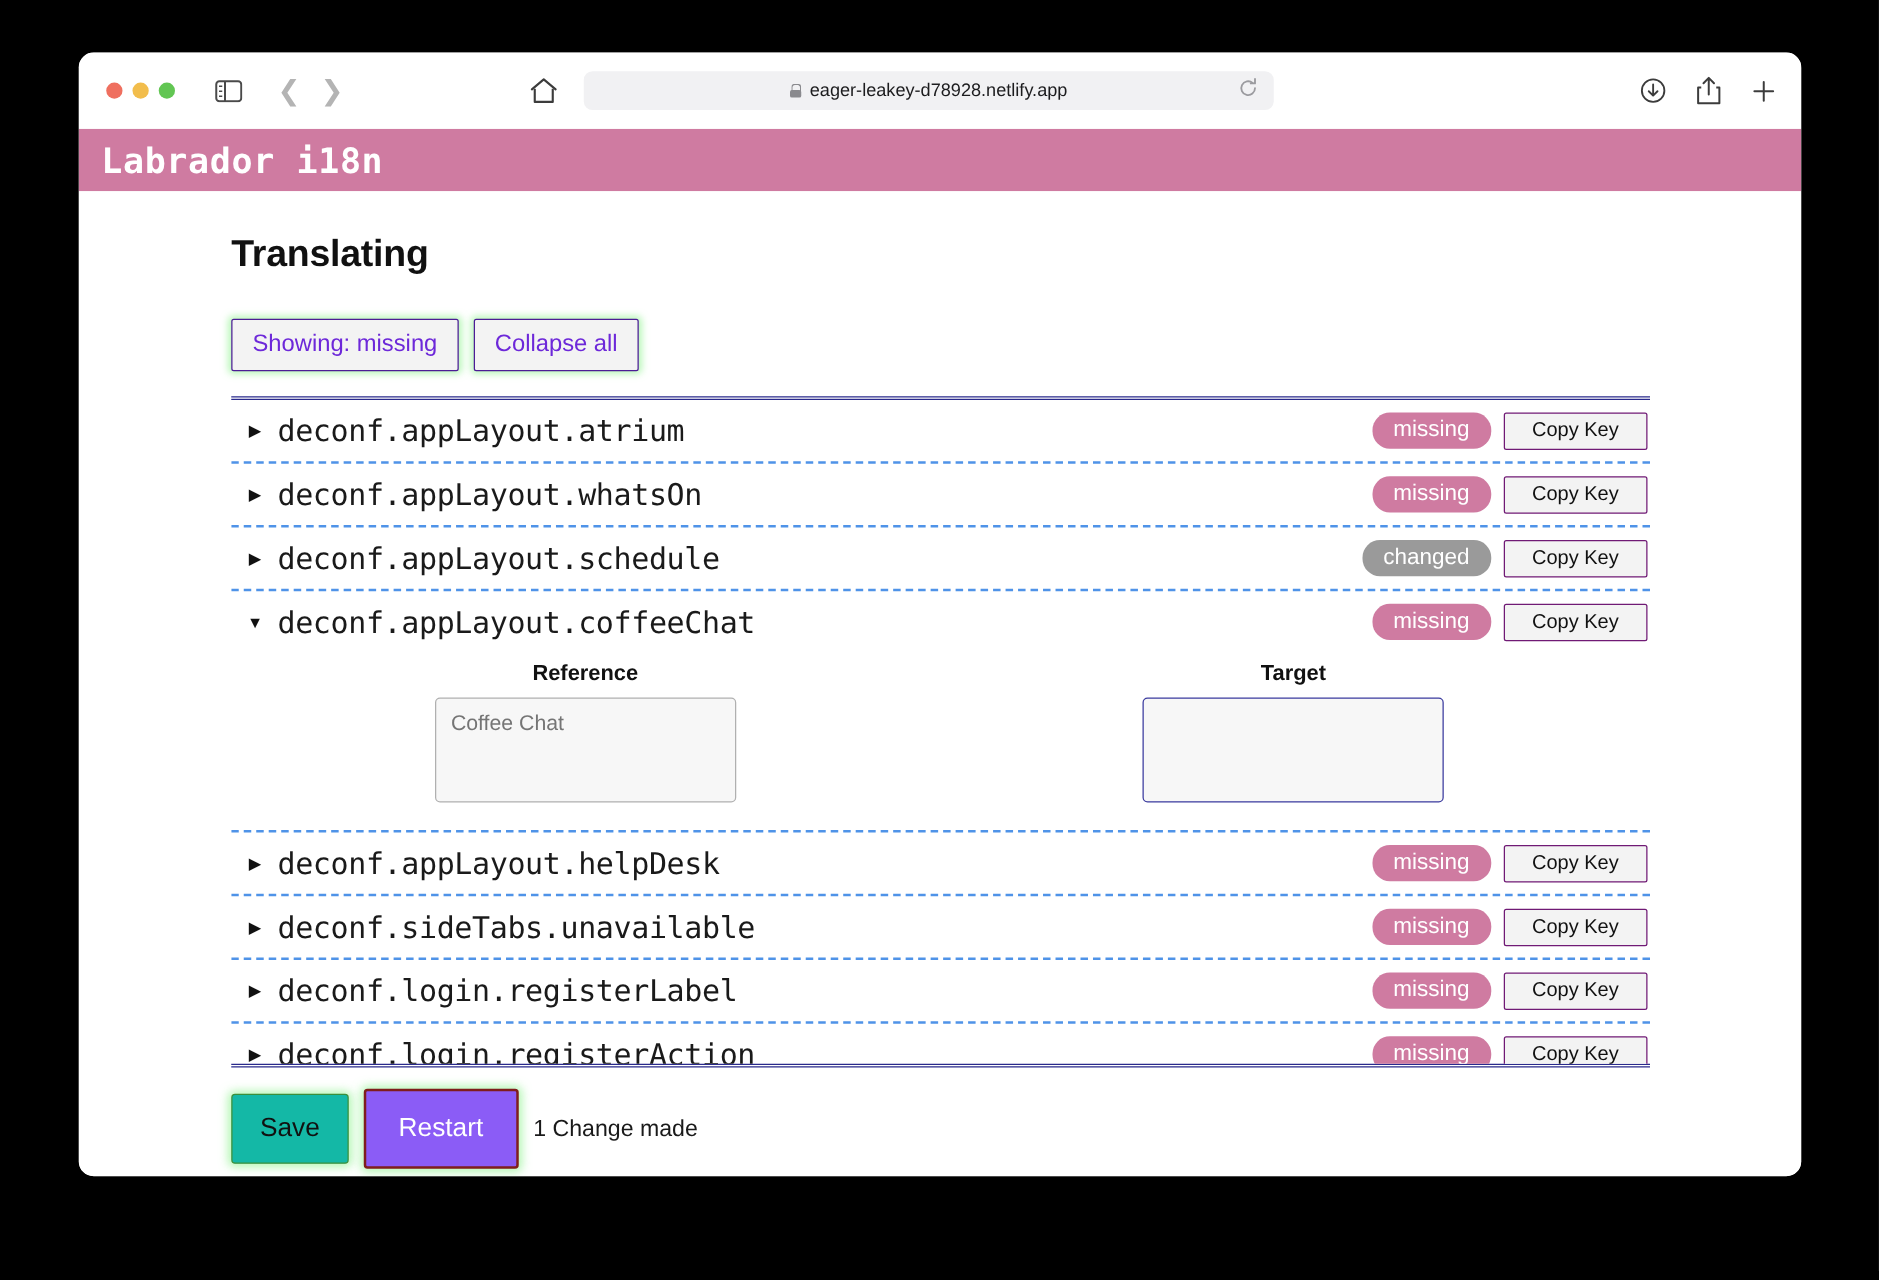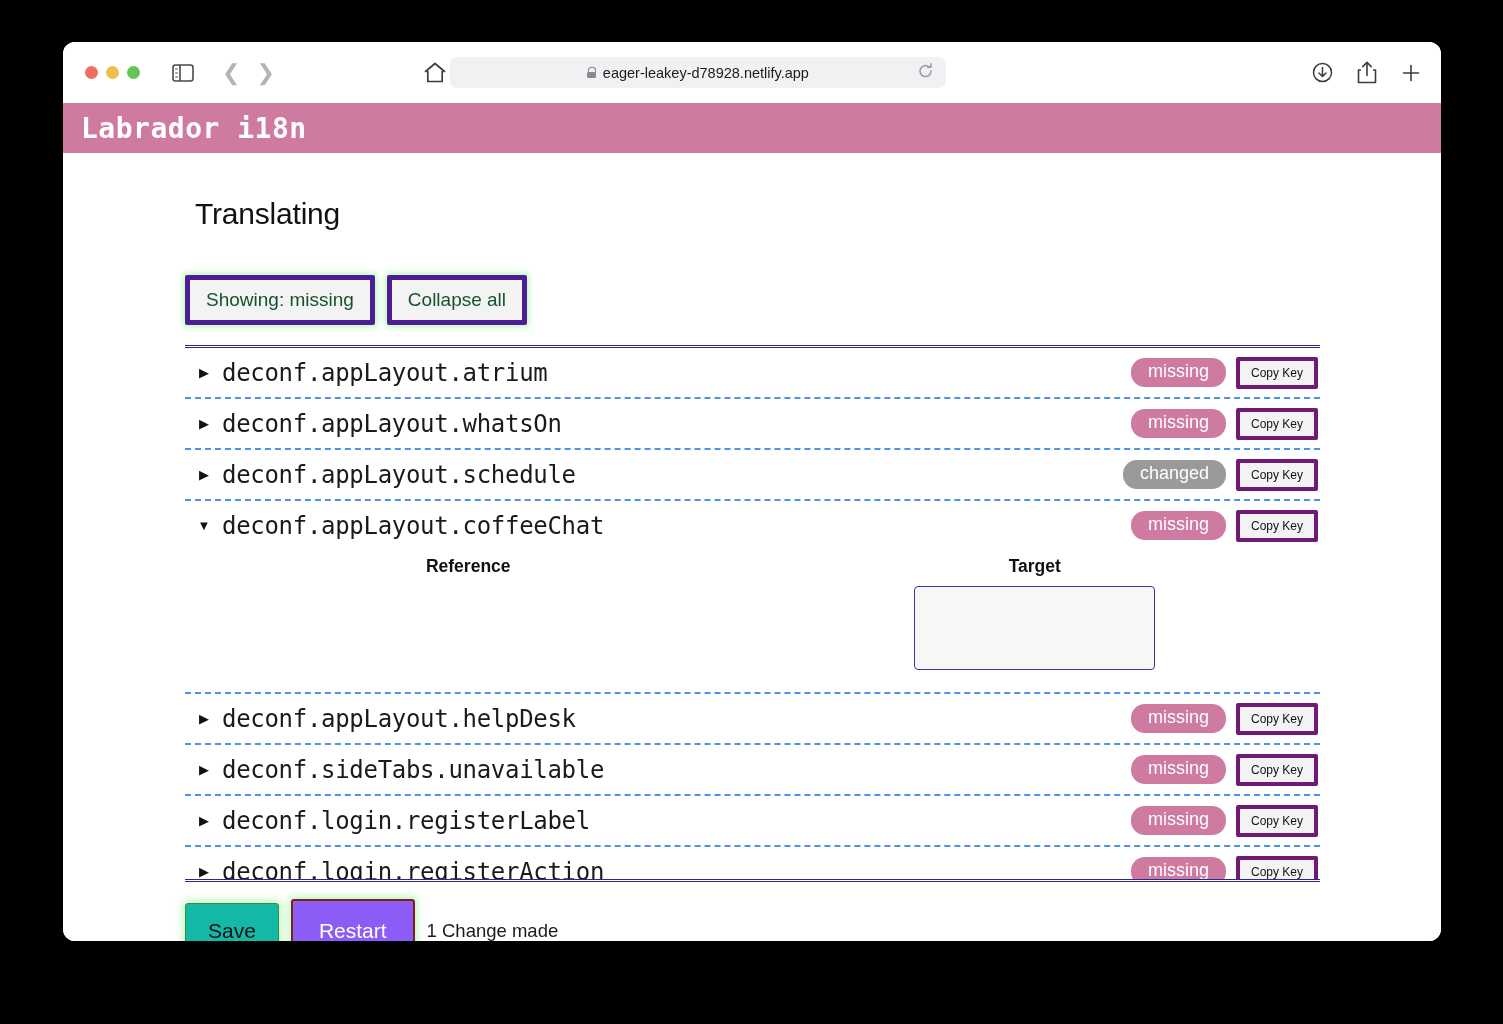--- a/index.html
+++ b/index.html
@@ -68,22 +68,22 @@
   .chev {
     font-size: 22px;
     line-height: 1;
     font-family: "Liberation Sans", sans-serif;
     font-weight: 300;
   }
 
   .home-icon { margin-left: 148px; color: #3c3c3c; }
 
   .url-bar {
-    margin-left: 3px;
-    width: 496px;
+    margin-left: 20px;
+    width: 552px;
     height: 31px;
     background: #f1f1f3;
     border-radius: 7px;
     display: flex;
     align-items: center;
     justify-content: center;
     position: relative;
   }
   .url-inner {
     display: flex;
@@ -153,39 +153,39 @@
   }
 
   
   .page {
     background: #ffffff;
     padding: 0;
     height: 788px;
     position: relative;
   }
   .page-title {
-    margin: 10px;
+    margin: 0;
     padding: 34px 0 0 122px;
     font-size: 30px;
-    font-weight: 400;
+    font-weight: 700;
     color: #111111;
     letter-spacing: -0.2px;
   }
 
   .toolbar {
     padding: 34px 0 0 122px;
     display: flex;
     gap: 12px;
   }
   .tb-btn {
     background: #f3f3f3;
-    border: 5px solid #4c1d95;
+    border: 1px solid #4c1d95;
     border-radius: 2px;
     font-size: 19px;
-    color: #14532d;
+    color: #6d28d9;
     padding: 9px 16px;
     font-family: "Liberation Sans", sans-serif;
     box-shadow: 0 0 6px 2px rgba(128, 240, 128, 0.55);
     cursor: pointer;
   }
 
   
   .key-list-wrap {
     margin: 20px 0 0 122px;
     width: 1135px;
@@ -235,25 +235,25 @@
     border-radius: 14px;
     color: #ffffff;
     font-size: 18px;
     padding: 3px 17px 5px 17px;
     line-height: 1.15;
   }
   .badge-missing { background: #cf7ba1; }
   .badge-changed { background: #9a9a9a; }
   .copy-btn {
     background: #f3f3f3;
-    border: 4px solid #701a75;
+    border: 1px solid #701a75;
     border-radius: 2px;
-    font-size: 12px;
+    font-size: 16px;
     color: #111111;
-    padding: 5px 11px;
+    padding: 5px 22px;
     font-family: "Liberation Sans", sans-serif;
     cursor: pointer;
   }
 
   
   .editor {
     display: flex;
     gap: 16px;
     padding: 6px 10px 22px 8px;
   }
@@ -435,20 +435,21 @@
           <span class="disclosure">▼</span>
           <span class="key-name">deconf.appLayout.coffeeChat</span>
           <span class="key-actions">
             <span class="badge badge-missing">missing</span>
             <button class="copy-btn">Copy Key</button>
           </span>
         </div>
         <div class="editor">
           <div class="editor-col">
             <span class="editor-label">Reference</span>
+            <textarea class="ta ta-reference" readonly="" placeholder="Coffee Chat" style=""></textarea>
           </div>
           <div class="editor-col">
             <span class="editor-label">Target</span>
             <textarea class="ta ta-target" style=""></textarea>
           </div>
         </div>
       </div>
 
       <div class="key-row">
         <div class="key-head">

